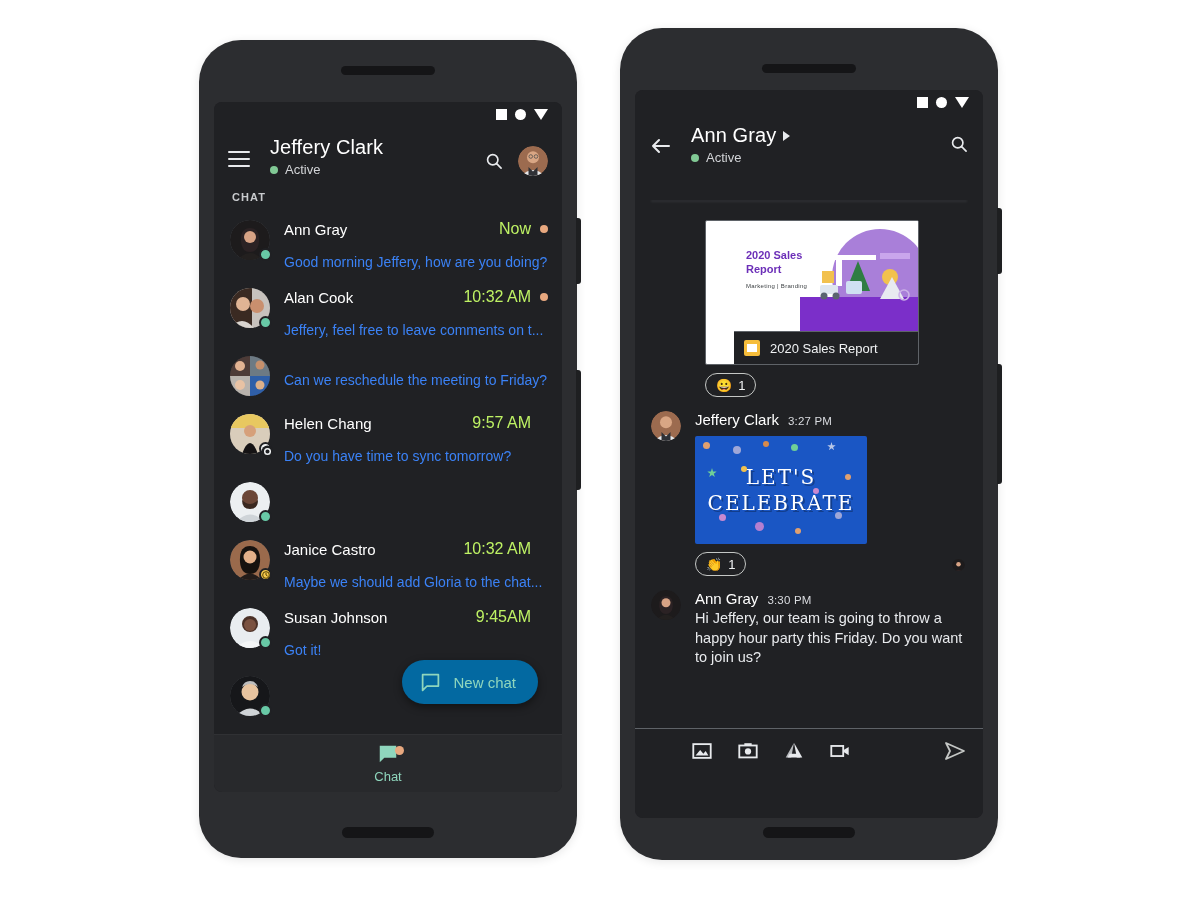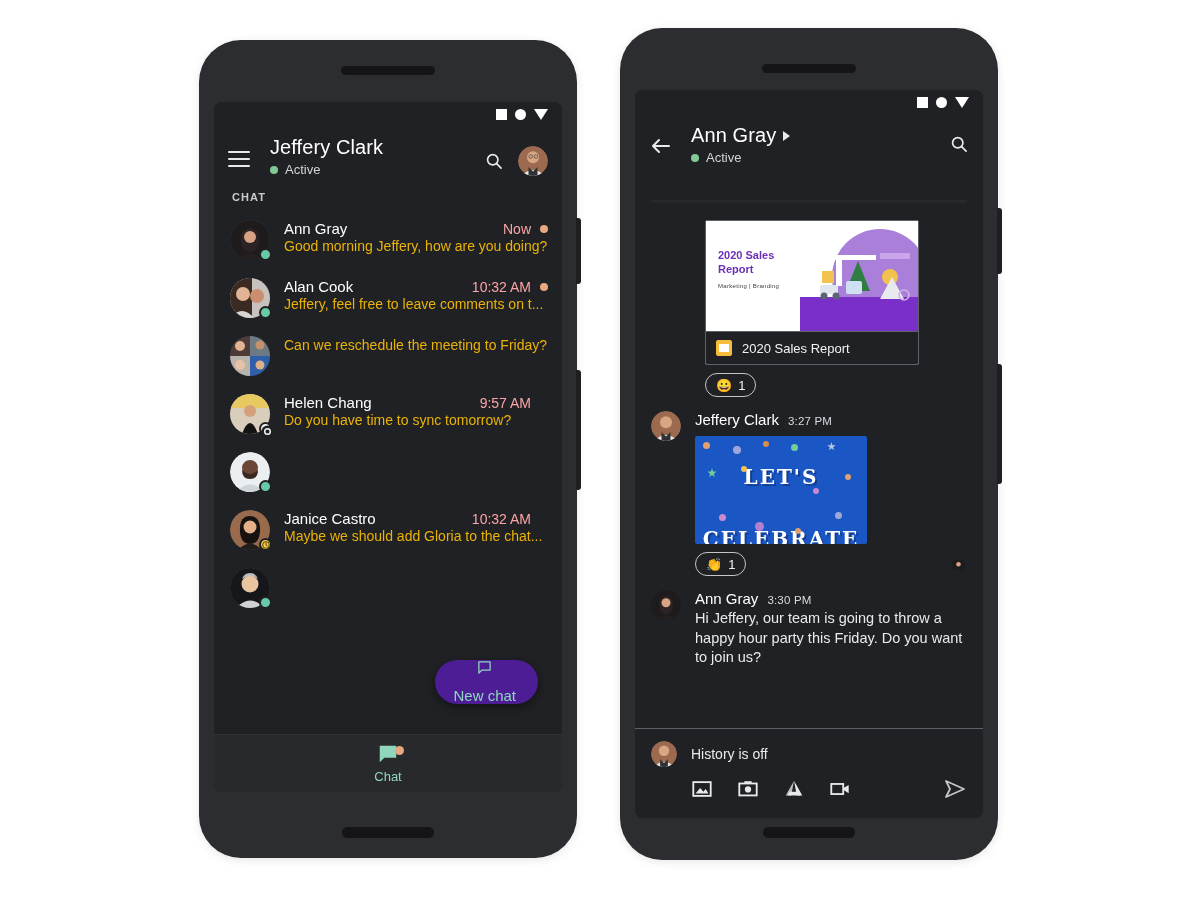--- a/index.html
+++ b/index.html
@@ -84,52 +84,51 @@
   .badge {
     position:absolute; right:-2px; bottom:-1px; width:13px; height:13px;
     border-radius:50%; border:2px solid #202124;
   }
   .badge.online { background:#68c9a6; }
   .badge.away   { background:#f7cb4d; display:flex;align-items:center;justify-content:center; }
   .badge.camera { background:#f1f3f4; }
   .row-body { flex:1; min-width:0; }
   .row-top { display:flex; align-items:center; }
   .row-name { font-size:15px; color:#fff; font-weight:400; flex:1; white-space:nowrap; overflow:hidden; }
-  .row-time { font-size:14px; color:#fca5a5; margin-left:8px; white-space:nowrap; }
+  .row-time { font-size:16px; color:#bef264; margin-left:8px; white-space:nowrap; }
   .row-unread { width:8px; height:8px; border-radius:50%; background:#e8a87f; margin-left:9px; flex:none; }
   .row-unread.hidden { visibility:hidden; }
-  .row-msg { font-size:14px; color:#eab308; margin-top:1px; white-space:nowrap; overflow:hidden; text-overflow:ellipsis; }
+  .row-msg { font-size:14px; color:#3b82f6; margin-top:16px; white-space:nowrap; overflow:hidden; text-overflow:ellipsis; }
 
   
   .fab {
     position:absolute; right: 24px; bottom: 88px;
-    background:#4c1d95; border-radius:24px; height:44px;
+    background:#0369a1; border-radius:24px; height:44px;
     display:flex; align-items:center; gap:12px; padding: 0 22px 0 18px;
     box-shadow: 0 3px 8px rgba(0,0,0,.45);
-    flex-direction: column;
   }
   .fab-label { color:#8fd6bd; font-size:15px; font-weight:500; }
 
   
   .bottomnav {
     position:absolute; left:0; right:0; bottom:0; height:58px;
     background:#28292c; display:flex; border-top:1px solid #303134;
   }
   .navitem { flex:1; display:flex; flex-direction:column; align-items:center; justify-content:center; gap:4px; position:relative; }
   .navlabel { font-size:13px; }
   .navitem.active .navlabel { color:#8fd6bd; }
   .navitem.inactive .navlabel { color:#f1f3f4; }
   .nav-dot { position:absolute; width:9px; height:9px; border-radius:50%; background:#e8a87f; }
 
   
   .conv { position:absolute; left:0; right:0; top:110px; bottom:90px; overflow:hidden; }
   .fadeline { height: 14px; margin: 0 16px; opacity:.25;
     background: linear-gradient(to bottom, #5f6368 0 2px, transparent 2px);
     filter: blur(1px); }
-  .doc-card { margin: 6px 0 0 70px; width: 214px; border:1px solid #5f6368; border-radius:2px; overflow:hidden; background:#fff; }
+  .doc-card { margin: 6px 0 0 70px; width: 214px; border:1px solid #5f6368; border-radius:2px; overflow:hidden; background:#fff;padding-left:28px; }
   .doc-thumb { height: 110px; position:relative; background:#fff; overflow:hidden; }
   .doc-title-1 { position:absolute; left:12px; top:28px; font-size:11px; font-weight:700; color:#6c2fb8; line-height:1.25; }
   .doc-sub { position:absolute; left:12px; top:62px; font-size:6px; color:#3c4043; letter-spacing:.3px; }
   .doc-footer { background:#202124; display:flex; align-items:center; gap:10px; padding: 8px 10px; border-top:1px solid #5f6368; }
   .doc-footer-name { color:#f1f3f4; font-size:13px; }
   .slides-ic { width:16px; height:16px; background:#f6bd3b; border-radius:2px; position:relative; flex:none; }
   .slides-ic:after { content:""; position:absolute; left:3px; top:4px; right:3px; bottom:4px; background:#fff; }
 
   .reaction {
     display:inline-flex; align-items:center; gap:6px;
@@ -144,22 +143,22 @@
   .msg-body { flex:1; min-width:0; }
   .msg-head { display:flex; align-items:baseline; gap:9px; }
   .msg-name { font-size:15px; color:#fff; }
   .msg-time { font-size:11.5px; color:#dadce0; letter-spacing:.2px; }
   .msg-text { font-size:14.5px; color:#e8eaed; line-height:1.35; margin-top:2px; }
   .celebrate {
     width:172px; height:108px; margin-top:8px; border-radius:2px;
     background:#1a56c4; position:relative; overflow:hidden;
     display:flex; flex-direction:column; align-items:center; justify-content:center; gap:2px;
   }
-  .cel-line { color:#fff; font-family:"DejaVu Serif", serif; font-weight:700; font-size:20px; letter-spacing:2px;
-              text-shadow: 2px 2px 0 rgba(0,0,0,.28); margin-top: 36px; }
+  .cel-line { color:#fff; font-family:"DejaVu Serif", serif; font-weight:400; font-size:20px; letter-spacing:2px;
+              text-shadow: 2px 2px 0 rgba(0,0,0,.28); }
   .confetti { position:absolute; border-radius:50%; }
   .readrcpt { width:13px; height:13px; border-radius:50%; overflow:hidden; position:absolute; right:20px; }
 
   
   .composer { position:absolute; left:0; right:0; bottom:0; height:90px; background:#202124; border-top:1px solid #5f6368; }
   .comp-top { display:flex; align-items:center; gap:14px; padding: 12px 16px 0 16px; }
   .comp-av { width:26px; height:26px; border-radius:50%; overflow:hidden; flex:none; }
   .comp-hint { color:#e8eaed; font-size:14px; }
   .comp-icons { display:flex; align-items:center; gap:24px; padding: 10px 16px 0 56px; }
   .cicon { width:22px; height:22px; }
@@ -352,20 +351,41 @@
           <div class="row-body">
             <div class="row-top">
               <div class="row-name">Janice Castro</div>
               <div class="row-time">10:32 AM</div>
               <div class="row-unread hidden"></div>
             </div>
             <div class="row-msg">Maybe we should add Gloria to the chat...</div>
           </div>
         </div>
 
+        <div class="chat-row">
+          <div class="av-wrap">
+            <div class="av">
+              <svg viewBox="0 0 40 40" width="40" height="40">
+                <circle cx="20" cy="20" r="20" fill="#e9edf0"></circle>
+                <circle cx="20" cy="16" r="8" fill="#4b3127"></circle>
+                <circle cx="20" cy="17" r="6" fill="#7b5240"></circle>
+                <path d="M6 40 Q20 26 34 40Z" fill="#f4f6f7"></path>
+              </svg>
+            </div>
+            <div class="badge online"></div>
+          </div>
+          <div class="row-body">
+            <div class="row-top">
+              <div class="row-name">Susan Johnson</div>
+              <div class="row-time">9:45AM</div>
+              <div class="row-unread hidden"></div>
+            </div>
+            <div class="row-msg">Got it!</div>
+          </div>
+        </div>
 
         <div class="chat-row">
           <div class="av-wrap">
             <div class="av">
               <svg viewBox="0 0 40 40" width="40" height="40">
                 <circle cx="20" cy="20" r="20" fill="#16171a"></circle>
                 <circle cx="20" cy="16" r="8.5" fill="#e8c49f"></circle>
                 <path d="M12 11 q8 -6 16 0 q-2 -6 -8 -6 q-6 0 -8 6z" fill="#bdbdbd"></path>
                 <path d="M6 40 Q20 25 34 40Z" fill="#cfd3d6"></path>
               </svg>
@@ -539,31 +559,20 @@
               <span class="msg-name">Ann Gray</span>
               <span class="msg-time">3:30 PM</span>
             </div>
             <div class="msg-text">Hi Jeffery, our team is going to throw a happy hour party this Friday. Do you want to join us?</div>
           </div>
         </div>
 
       </div>
 
       <div class="composer">
-        <div class="comp-top">
-          <div class="comp-av">
-            <svg viewBox="0 0 40 40" width="26" height="26">
-              <circle cx="20" cy="20" r="20" fill="#9c6b4f"></circle>
-              <circle cx="20" cy="15" r="8" fill="#d9a684"></circle>
-              <path d="M4 40 Q20 24 36 40 Z" fill="#e6e8ea"></path>
-              <path d="M14 28 L20 34 L26 28 L26 40 L14 40 Z" fill="#2f3136"></path>
-            </svg>
-          </div>
-          <div class="comp-hint">History is off</div>
-        </div>
         <div class="comp-icons">
           <svg class="cicon" viewBox="0 0 24 24">
             <rect x="2.5" y="4.5" width="19" height="15" fill="none" stroke="#e8eaed" stroke-width="2"></rect>
             <path d="M5 17l5-6 3.5 4 2.5-3 3 5z" fill="#e8eaed"></path>
           </svg>
           <svg class="cicon" viewBox="0 0 24 24">
             <rect x="2.5" y="6" width="19" height="13" fill="none" stroke="#e8eaed" stroke-width="2"></rect>
             <rect x="8" y="3.5" width="8" height="3" fill="#e8eaed"></rect>
             <circle cx="12" cy="12.5" r="3.4" fill="#e8eaed"></circle>
           </svg>

